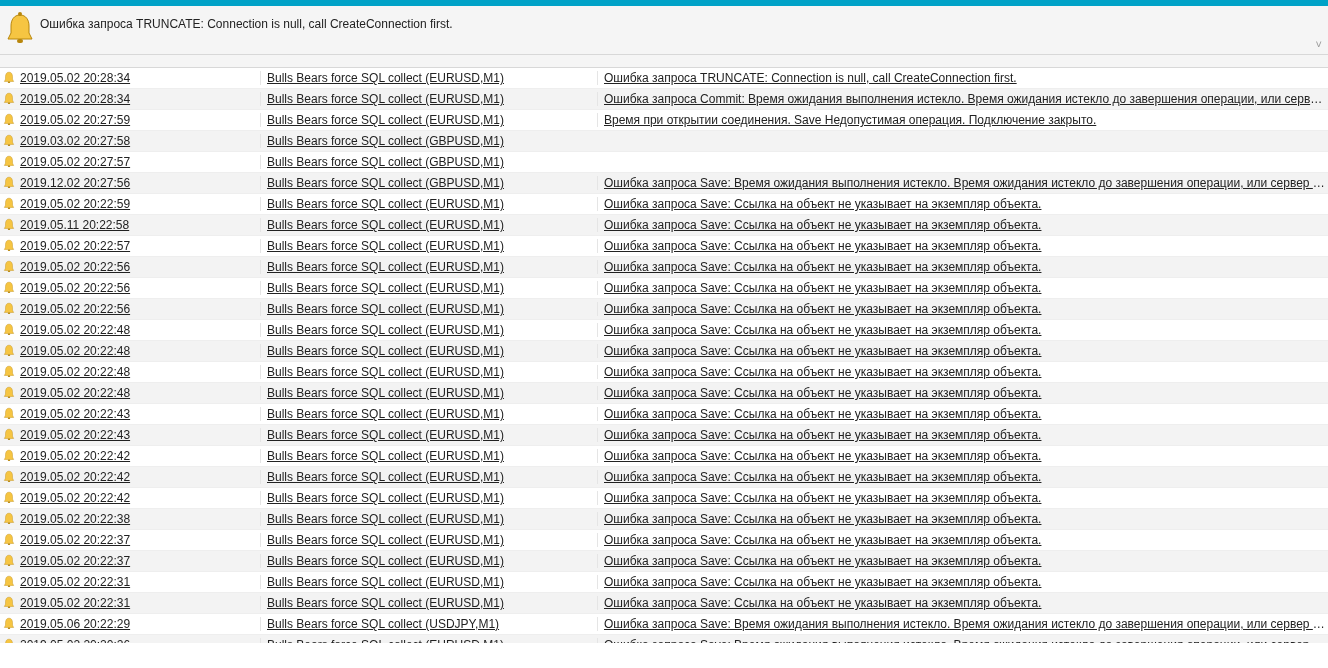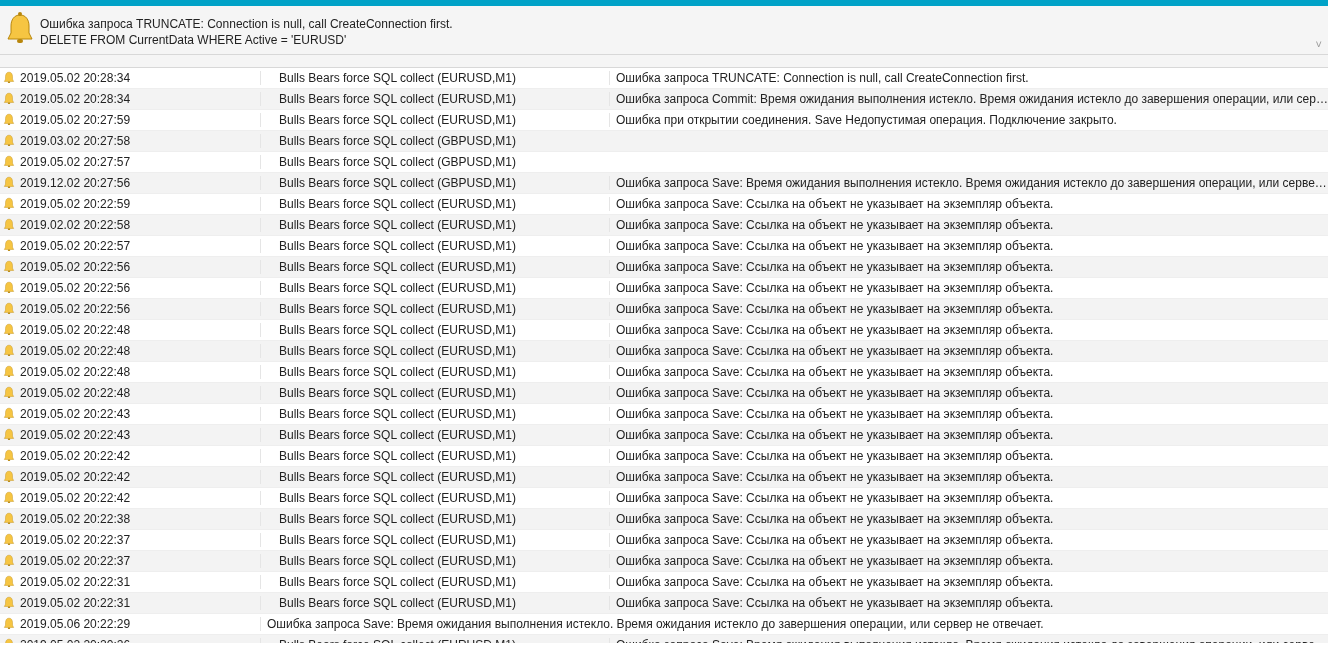--- a/index.html
+++ b/index.html
@@ -4,25 +4,25 @@
 <style>
   html,body{margin:0;padding:0;width:1328px;height:668px;font-family:Tahoma,Arial,sans-serif;font-size:12px;color:#222;background:#fff;overflow:hidden;}
   .top-bar{height:6px;background:#00a2c7;}
   .header{display:flex;align-items:flex-start;padding:6px 10px 6px 0;background:#f5f5f5;border-bottom:1px solid #d8d8d8;position:relative;}
   .header .bell-big{width:40px;display:flex;justify-content:center;align-items:center;}
   .header .msg{line-height:16px;padding-top:4px;}
   .header .chevron{position:absolute;right:6px;bottom:4px;color:#999;font-size:11px;cursor:default;}
   .spacer{height:12px;background:#f5f5f5;border-bottom:1px solid #d8d8d8;}
   .grid-wrap{height:575px;position:relative;background:#fff;}
   .grid{height:100%;overflow-y:scroll;}
-  .row{display:flex;align-items:center;height:20px;border-bottom:1px solid #eee;}
+  .row{display:flex;align-items:center;height:20px;border-bottom:1px solid #eee;text-decoration:underline;}
   .row.alt{background:#f3f3f3;}
   .c-icon{width:18px;display:flex;align-items:center;justify-content:center;}
   .c-time{width:240px;padding-left:2px;}
-  .c-src{width:330px;border-left:1px solid #e5e5e5;padding-left:18px;}
+  .c-src{width:330px;border-left:1px solid #e5e5e5;padding-left:6px;}
   .c-msg{flex:1;border-left:1px solid #e5e5e5;padding-left:6px;white-space:nowrap;overflow:hidden;text-overflow:ellipsis;}
   
   .grid::-webkit-scrollbar{width:16px;background:#f0f0f0;}
   .grid::-webkit-scrollbar-thumb{background:#c8c8c8;border:2px solid #f0f0f0;border-radius:2px;}
   .grid::-webkit-scrollbar-button{height:16px;background:#f0f0f0;}
   svg{display:block;}
 </style>
 </head>
 <body>
 
@@ -31,21 +31,20 @@
 <div class="header">
   <div class="bell-big">
     <svg width="32" height="36" viewBox="0 0 32 36">
       <path d="M16 3 C10 3 7 8 7 14 L7 21 L4 27 L28 27 L25 21 L25 14 C25 8 22 3 16 3 Z" fill="#f6c542" stroke="#b8860b" stroke-width="1"></path>
       <rect x="13" y="27" width="6" height="4" rx="2" fill="#b8860b"></rect>
       <circle cx="16" cy="2" r="2" fill="#b8860b"></circle>
     </svg>
   </div>
   <div class="msg">
     <div>Ошибка запроса TRUNCATE: Connection is null, call CreateConnection first.</div>
-    <div>DELETE FROM CurrentData WHERE Active = 'EURUSD'</div>
   </div>
   <div class="chevron">˅</div>
 </div>
 
 <div class="spacer"></div>
 
 <div class="grid-wrap">
   <div class="grid" id="grid">
       <div class="row">
         <div class="c-icon">
@@ -71,21 +70,21 @@
       </div>
       <div class="row">
         <div class="c-icon">
           <svg width="14" height="14" viewBox="0 0 32 36">
             <path d="M16 3 C10 3 7 8 7 14 L7 21 L4 27 L28 27 L25 21 L25 14 C25 8 22 3 16 3 Z" fill="#f6c542" stroke="#b8860b" stroke-width="1"></path>
             <rect x="13" y="27" width="6" height="4" rx="2" fill="#b8860b"></rect>
           </svg>
         </div>
         <div class="c-time">2019.05.02 20:27:59</div>
         <div class="c-src">Bulls Bears force SQL collect (EURUSD,M1)</div>
-        <div class="c-msg">Ошибка при открытии соединения. Save Недопустимая операция. Подключение закрыто.</div>
+        <div class="c-msg">Время при открытии соединения. Save Недопустимая операция. Подключение закрыто.</div>
       </div>
       <div class="row alt">
         <div class="c-icon">
           <svg width="14" height="14" viewBox="0 0 32 36">
             <path d="M16 3 C10 3 7 8 7 14 L7 21 L4 27 L28 27 L25 21 L25 14 C25 8 22 3 16 3 Z" fill="#f6c542" stroke="#b8860b" stroke-width="1"></path>
             <rect x="13" y="27" width="6" height="4" rx="2" fill="#b8860b"></rect>
           </svg>
         </div>
         <div class="c-time">2019.03.02 20:27:58</div>
         <div class="c-src">Bulls Bears force SQL collect (GBPUSD,M1)</div>
@@ -122,21 +121,21 @@
         <div class="c-src">Bulls Bears force SQL collect (EURUSD,M1)</div>
         <div class="c-msg">Ошибка запроса Save: Ссылка на объект не указывает на экземпляр объекта.</div>
       </div>
       <div class="row alt">
         <div class="c-icon">
           <svg width="14" height="14" viewBox="0 0 32 36">
             <path d="M16 3 C10 3 7 8 7 14 L7 21 L4 27 L28 27 L25 21 L25 14 C25 8 22 3 16 3 Z" fill="#f6c542" stroke="#b8860b" stroke-width="1"></path>
             <rect x="13" y="27" width="6" height="4" rx="2" fill="#b8860b"></rect>
           </svg>
         </div>
-        <div class="c-time">2019.02.02 20:22:58</div>
+        <div class="c-time">2019.05.11 20:22:58</div>
         <div class="c-src">Bulls Bears force SQL collect (EURUSD,M1)</div>
         <div class="c-msg">Ошибка запроса Save: Ссылка на объект не указывает на экземпляр объекта.</div>
       </div>
       <div class="row">
         <div class="c-icon">
           <svg width="14" height="14" viewBox="0 0 32 36">
             <path d="M16 3 C10 3 7 8 7 14 L7 21 L4 27 L28 27 L25 21 L25 14 C25 8 22 3 16 3 Z" fill="#f6c542" stroke="#b8860b" stroke-width="1"></path>
             <rect x="13" y="27" width="6" height="4" rx="2" fill="#b8860b"></rect>
           </svg>
         </div>
@@ -332,20 +331,21 @@
         <div class="c-msg">Ошибка запроса Save: Ссылка на объект не указывает на экземпляр объекта.</div>
       </div>
       <div class="row">
         <div class="c-icon">
           <svg width="14" height="14" viewBox="0 0 32 36">
             <path d="M16 3 C10 3 7 8 7 14 L7 21 L4 27 L28 27 L25 21 L25 14 C25 8 22 3 16 3 Z" fill="#f6c542" stroke="#b8860b" stroke-width="1"></path>
             <rect x="13" y="27" width="6" height="4" rx="2" fill="#b8860b"></rect>
           </svg>
         </div>
         <div class="c-time">2019.05.06 20:22:29</div>
+        <div class="c-src">Bulls Bears force SQL collect (USDJPY,M1)</div>
         <div class="c-msg">Ошибка запроса Save: Время ожидания выполнения истекло. Время ожидания истекло до завершения операции, или сервер не отвечает.</div>
       </div>
       <div class="row alt">
         <div class="c-icon">
           <svg width="14" height="14" viewBox="0 0 32 36">
             <path d="M16 3 C10 3 7 8 7 14 L7 21 L4 27 L28 27 L25 21 L25 14 C25 8 22 3 16 3 Z" fill="#f6c542" stroke="#b8860b" stroke-width="1"></path>
             <rect x="13" y="27" width="6" height="4" rx="2" fill="#b8860b"></rect>
           </svg>
         </div>
         <div class="c-time">2019.05.02 20:20:26</div>

